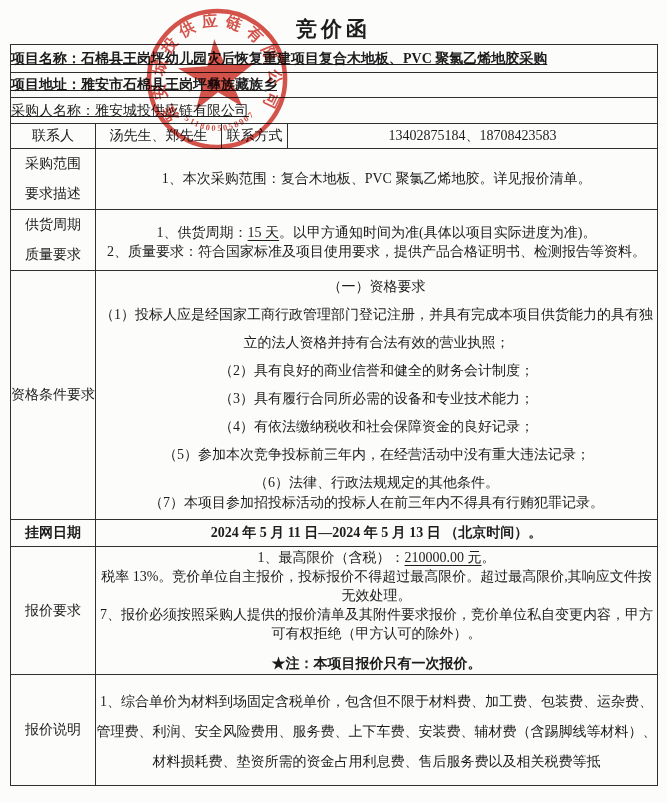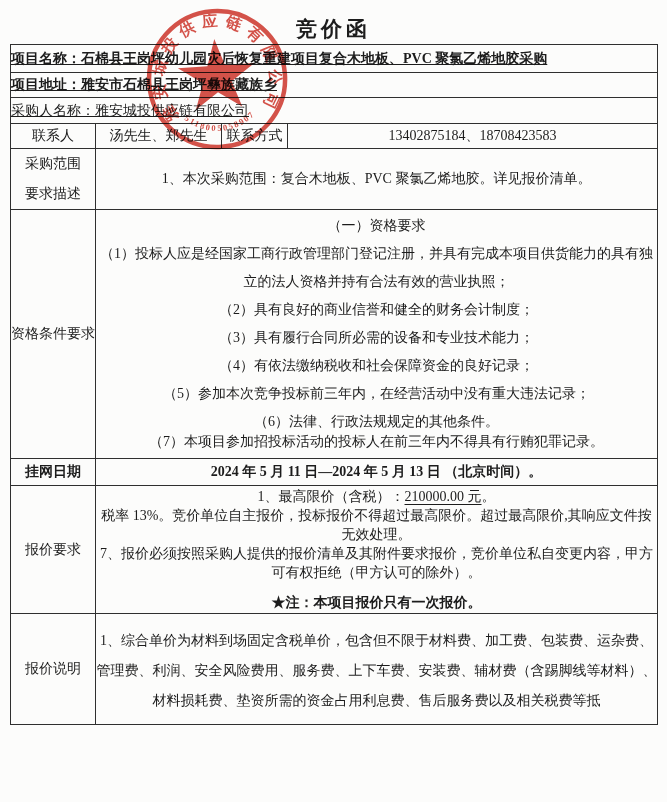--- a/index.html
+++ b/index.html
@@ -86,20 +86,30 @@
     </tr>
 
     <tr>
       <td class="lbl lbl2" style="height:60px">
             <div>采购范围</div>
             <div>要求描述</div>
           </td>
       <td colspan="3" class="cnt top pt5">1、本次采购范围：复合木地板、PVC 聚氯乙烯地胶。详见报价清单。</td>
     </tr>
 
+    <tr>
+      <td class="lbl lbl2" style="height:60px">
+            <div>供货周期</div>
+            <div>质量要求</div>
+          </td>
+      <td colspan="3" class="cnt top lines-19" style="padding-top:4px">
+            <div>1、供货周期：<u>15 天</u>。以甲方通知时间为准(具体以项目实际进度为准)。</div>
+            <div>2、质量要求：符合国家标准及项目使用要求，提供产品合格证明书、检测报告等资料。</div>
+          </td>
+    </tr>
 
     <tr>
       <td class="lbl" style="height:248px">资格条件要求</td>
       <td colspan="3" class="cnt top lines-28 pt6">
             <div>（一）资格要求</div>
             <div>（1）投标人应是经国家工商行政管理部门登记注册，并具有完成本项目供货能力的具有独立的法人资格并持有合法有效的营业执照；</div>
             <div>（2）具有良好的商业信誉和健全的财务会计制度；</div>
             <div>（3）具有履行合同所必需的设备和专业技术能力；</div>
             <div>（4）有依法缴纳税收和社会保障资金的良好记录；</div>
             <div>（5）参加本次竞争投标前三年内，在经营活动中没有重大违法记录；</div>

